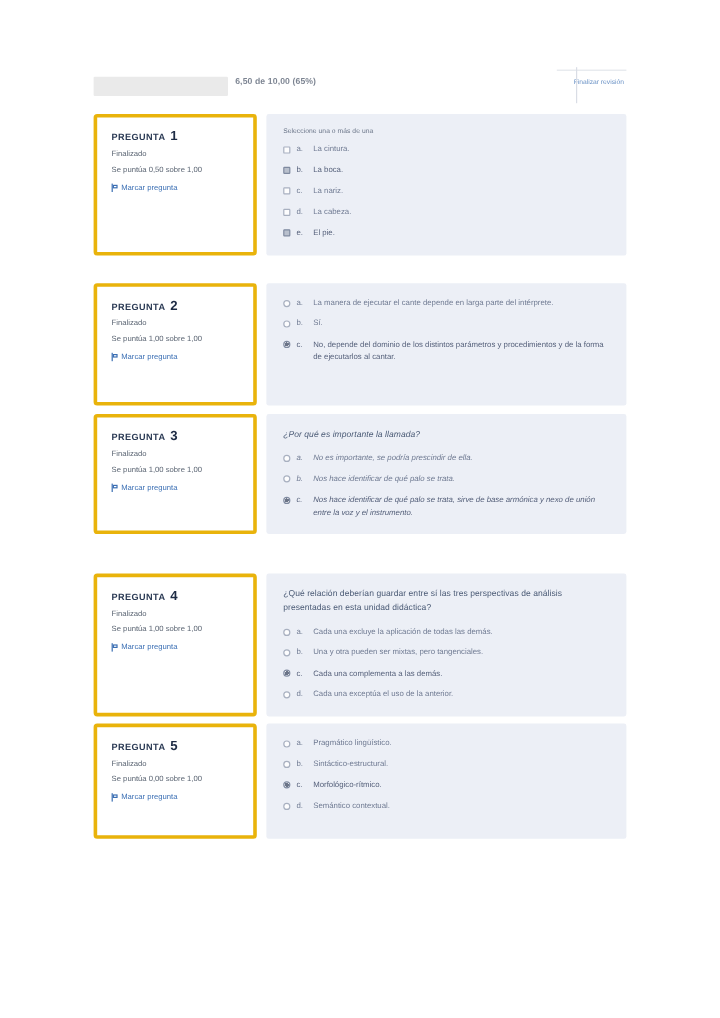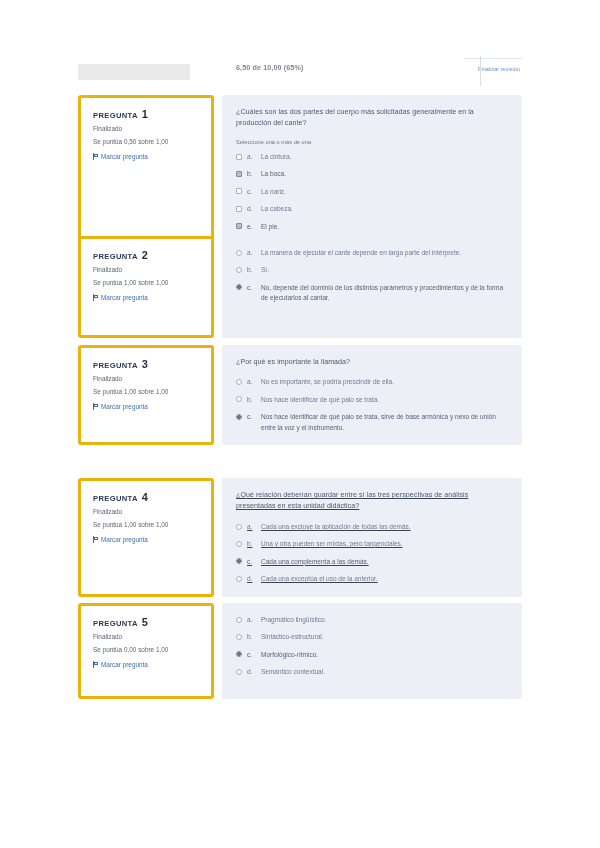--- a/index.html
+++ b/index.html
@@ -43,21 +43,20 @@
   .grade-text {
     position: absolute;
     left: 118px;
     top: 1px;
     font-size: 7.2px;
     font-weight: bold;
     color: #4a5568;
     letter-spacing: 0.1px;
     white-space: nowrap;
     opacity: 0.72;
-    margin-left: 40px;
   }
   .top-right-link {
     position: absolute;
     right: 2px;
     top: 4px;
     font-size: 5.6px;
     color: #3a6fb5;
     white-space: nowrap;
     opacity: 0.75;
   }
@@ -253,21 +252,20 @@
             <span class="qinfo-num">1</span>
           </div>
           <div class="qinfo-state">Finalizado</div>
           <div class="qinfo-score">Se puntúa 0,50 sobre 1,00</div>
           <div class="qinfo-flag">
             <span class="flag-icon"></span>
             <span>Marcar pregunta</span>
           </div>
         </div>
         <div class="qbody" style="min-height: 118px;">
-          <p class="qtext">¿Cuáles son las dos partes del cuerpo más solicitadas generalmente en la producción del cante?</p>
           <p class="qhint">Seleccione una o más de una</p>
           <ul class="opt-list">
             <li class="opt dim">
               <span class="opt-ctrl ctrl-check"></span>
               <span class="opt-letter">a.</span>
               <span class="opt-label">La cintura.</span>
             </li>
             <li class="opt">
               <span class="opt-ctrl ctrl-check checked"></span>
               <span class="opt-letter">b.</span>
@@ -330,21 +328,21 @@
             <span>PREGUNTA</span>
             <span class="qinfo-num">3</span>
           </div>
           <div class="qinfo-state">Finalizado</div>
           <div class="qinfo-score">Se puntúa 1,00 sobre 1,00</div>
           <div class="qinfo-flag">
             <span class="flag-icon"></span>
             <span>Marcar pregunta</span>
           </div>
         </div>
-        <div class="qbody" style="min-height: 96px;">
+        <div class="qbody" style="min-height: 96px; font-style: italic;">
           <p class="qtext">¿Por qué es importante la llamada?</p>
           <ul class="opt-list">
             <li class="opt dim">
               <span class="opt-ctrl ctrl-radio"></span>
               <span class="opt-letter">a.</span>
               <span class="opt-label">No es importante, se podría prescindir de ella.</span>
             </li>
             <li class="opt dim">
               <span class="opt-ctrl ctrl-radio"></span>
               <span class="opt-letter">b.</span>
@@ -364,21 +362,21 @@
             <span>PREGUNTA</span>
             <span class="qinfo-num">4</span>
           </div>
           <div class="qinfo-state">Finalizado</div>
           <div class="qinfo-score">Se puntúa 1,00 sobre 1,00</div>
           <div class="qinfo-flag">
             <span class="flag-icon"></span>
             <span>Marcar pregunta</span>
           </div>
         </div>
-        <div class="qbody" style="min-height: 104px; text-decoration: underline;">
+        <div class="qbody" style="min-height: 104px;">
           <p class="qtext">¿Qué relación deberían guardar entre sí las tres perspectivas de análisis presentadas en esta unidad didáctica?</p>
           <ul class="opt-list">
             <li class="opt dim">
               <span class="opt-ctrl ctrl-radio"></span>
               <span class="opt-letter">a.</span>
               <span class="opt-label">Cada una excluye la aplicación de todas las demás.</span>
             </li>
             <li class="opt dim">
               <span class="opt-ctrl ctrl-radio"></span>
               <span class="opt-letter">b.</span>

